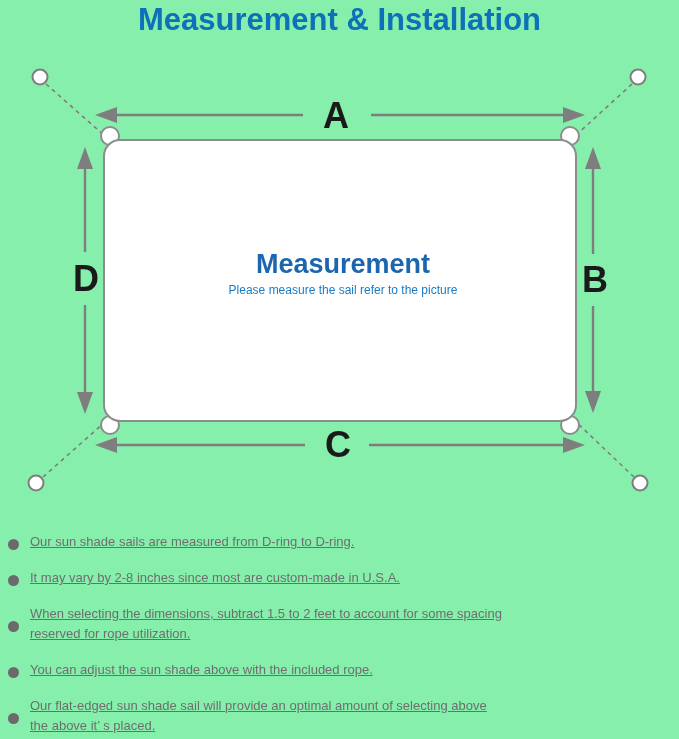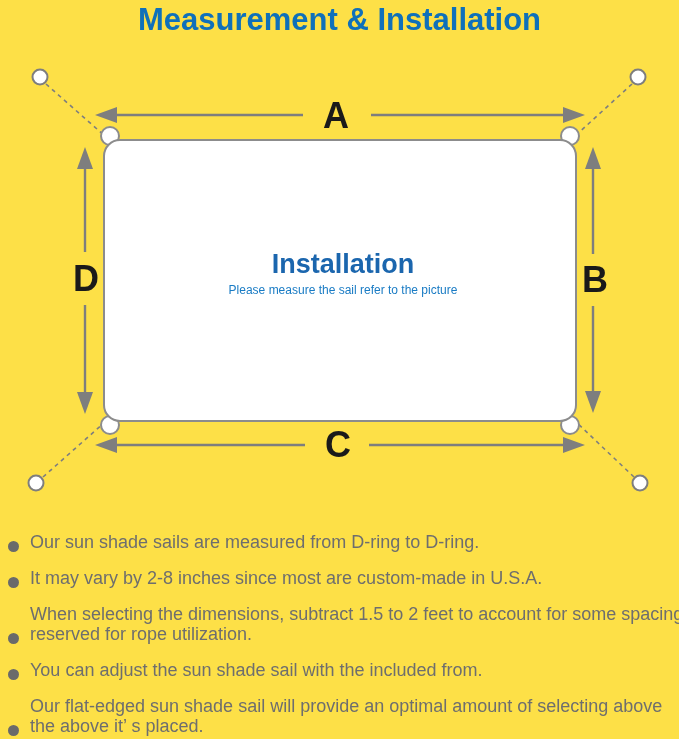--- a/index.html
+++ b/index.html
@@ -1,17 +1,17 @@
 <!DOCTYPE html>
 <html><head>
 <meta charset="utf-8">
 <style>
   html,body { margin:0; padding:0; background:#fff; }
   .canvas {
-    position:relative; width:679px; height:739px; background:#fde047;
+    position:relative; width:679px; height:739px; background:#86efac;
     overflow:hidden; font-family:"Liberation Sans", sans-serif;
   }
   .page-title {
     position:absolute; top:2px; left:0; width:679px; text-align:center;
     font-size:31px; font-weight:bold; color:#0f70ba; letter-spacing:0px; margin:0;
   }
   .diagram { position:absolute; top:0; left:0; width:679px; height:739px; }
   .diagram svg { position:absolute; top:0; left:0; }
   .dim-label {
     position:absolute; transform:translate(-50%,-50%);
@@ -27,22 +27,22 @@
   }
   .center-subtitle {
     position:absolute; left:343px; top:290px; transform:translate(-50%,-50%);
     font-size:12px; color:#197bc4; white-space:nowrap;
   }
   .bullets {
     position:absolute; top:532px; left:8px; right:0;
     list-style:none; margin:0; padding:0;
   }
   .bullets li {
-    display:flex; align-items:flex-end; margin-bottom:16px;
-    color:#6e6e6e; font-size:18px; line-height:20px;
+    display:flex; align-items:center; margin-bottom:16px;
+    color:#6e6e6e; font-size:13px; line-height:20px;text-decoration:underline;
   }
   .dot {
     flex:0 0 auto; width:11px; height:11px; border-radius:50%;
     background:#6a6a6a; margin:5px 11px 0 0;
   }
   .bline { display:block; white-space:nowrap; }
 </style>
 </head>
 <body>
 
@@ -98,21 +98,21 @@
         <polygon points="593,147 585,169 601,169" stroke="none"></polygon>
         <polygon points="593,413 585,391 601,391" stroke="none"></polygon>
       </g>
     </svg>
 
     <div class="dim-label label-a">A</div>
     <div class="dim-label label-b">B</div>
     <div class="dim-label label-c">C</div>
     <div class="dim-label label-d">D</div>
 
-    <div class="center-heading">Installation</div>
+    <div class="center-heading">Measurement</div>
     <div class="center-subtitle">Please measure the sail refer to the picture</div>
   </div>
 
   <ul class="bullets">
     <li>
       <span class="dot"></span>
       <span>
         <span class="bline">Our sun shade sails are measured from D-ring to D-ring.</span>
         <span class="bline"></span>
       </span>
@@ -127,21 +127,21 @@
     <li>
       <span class="dot"></span>
       <span>
         <span class="bline">When selecting the dimensions, subtract 1.5 to 2 feet to account for some spacing</span>
         <span class="bline">reserved for rope utilization.</span>
       </span>
     </li>
     <li>
       <span class="dot"></span>
       <span>
-        <span class="bline">You can adjust the sun shade sail with the included from.</span>
+        <span class="bline">You can adjust the sun shade above with the included rope.</span>
         <span class="bline"></span>
       </span>
     </li>
     <li>
       <span class="dot"></span>
       <span>
         <span class="bline">Our flat-edged sun shade sail will provide an optimal amount of selecting above</span>
         <span class="bline">the above it’ s placed.</span>
       </span>
     </li>

